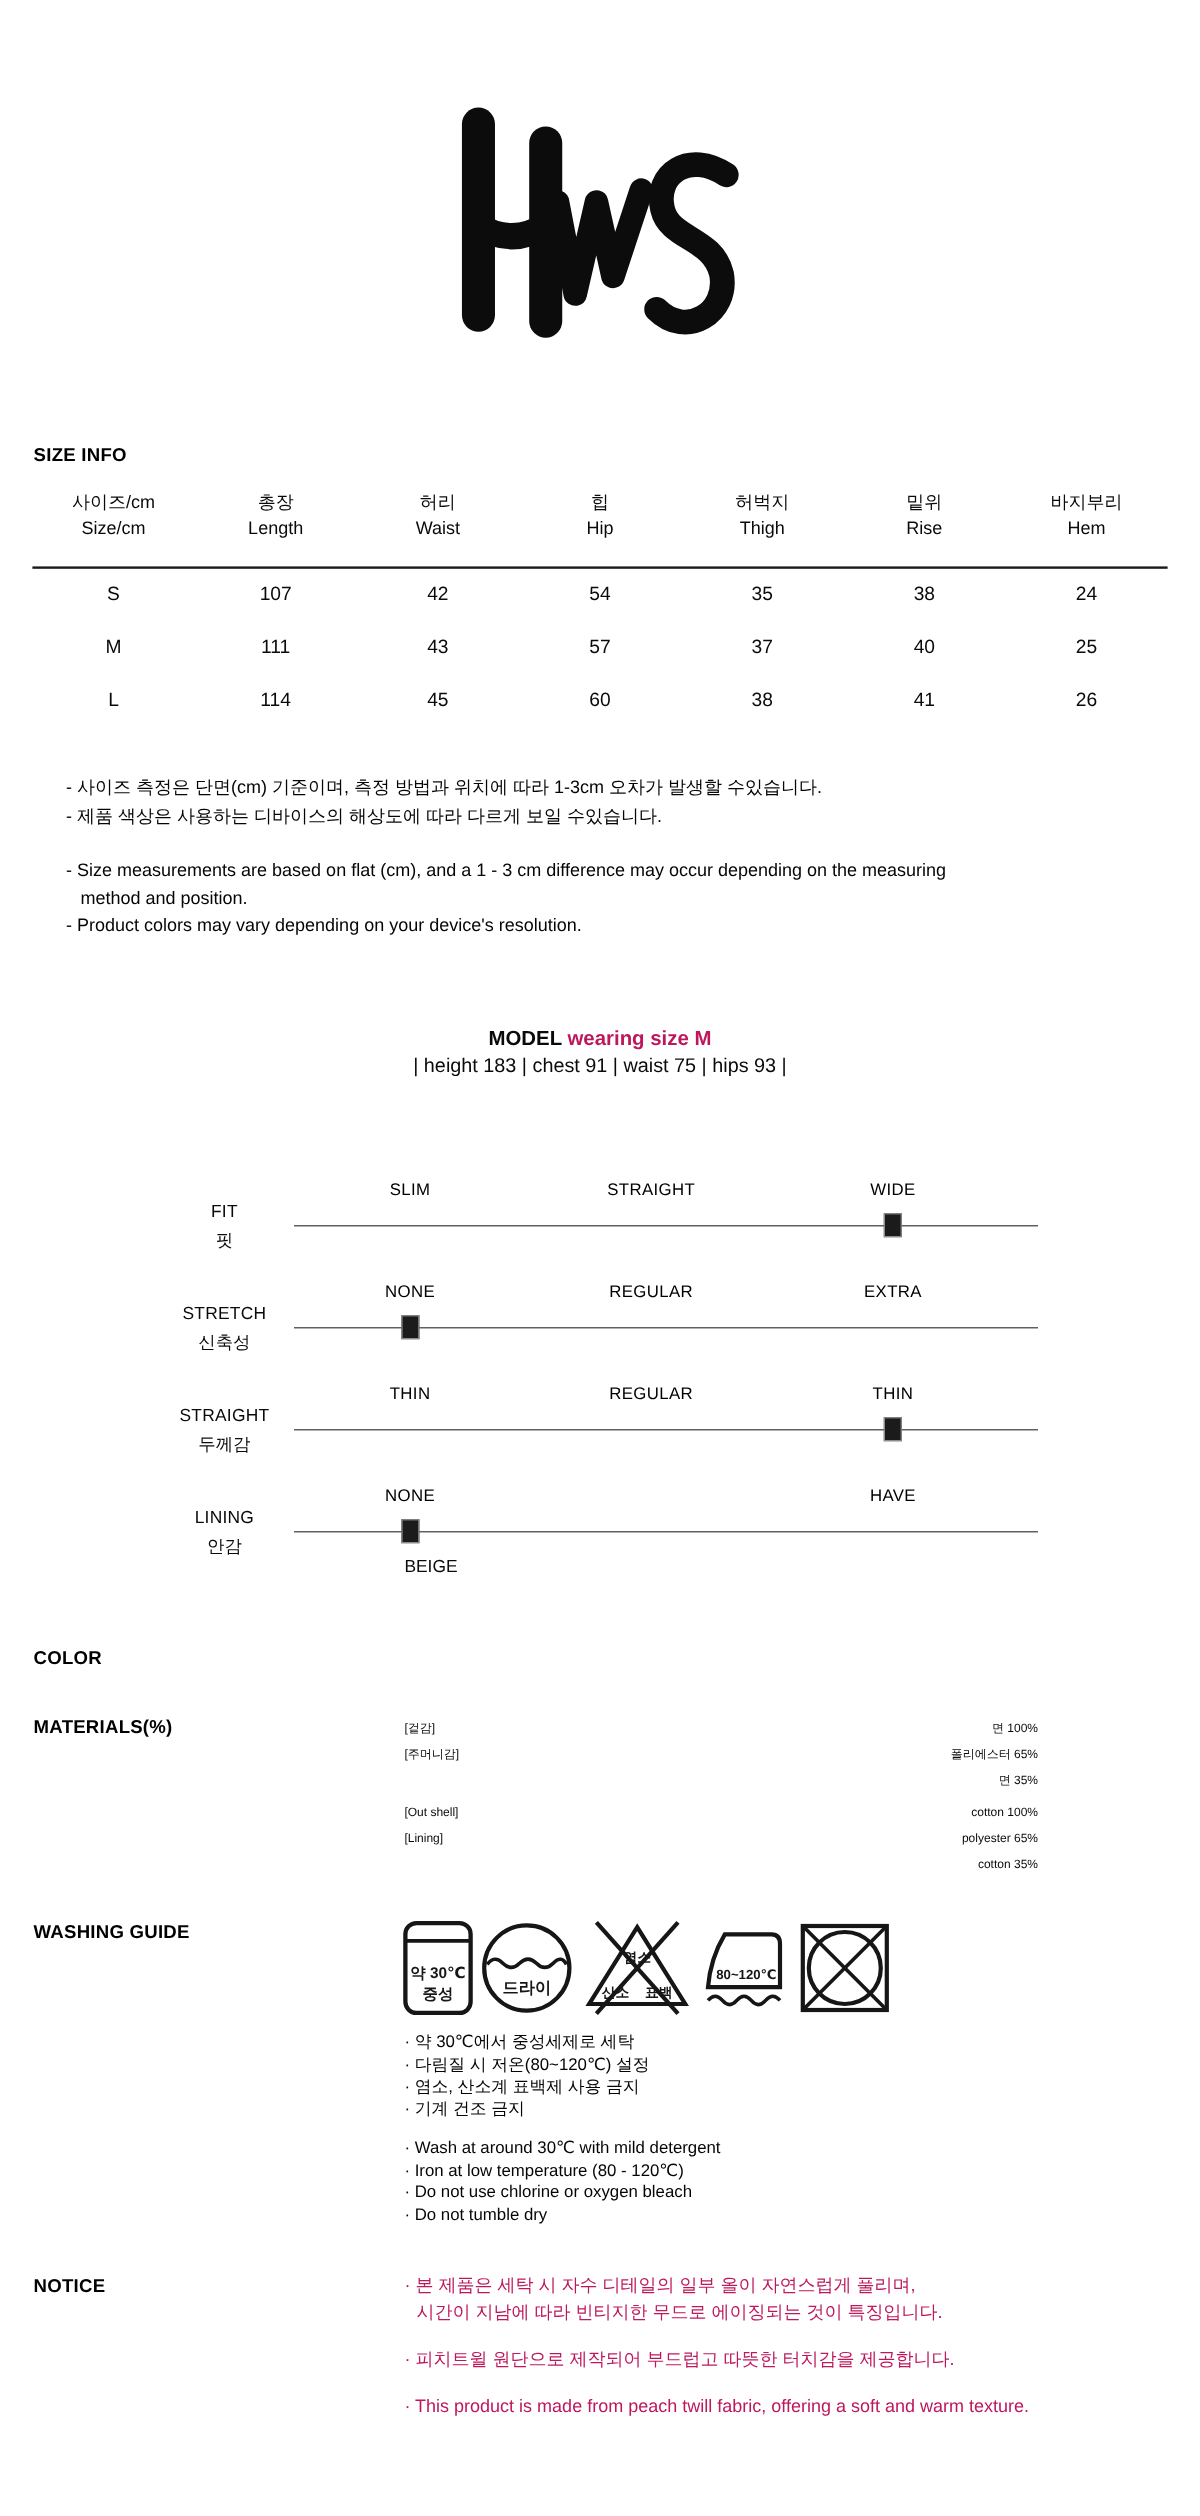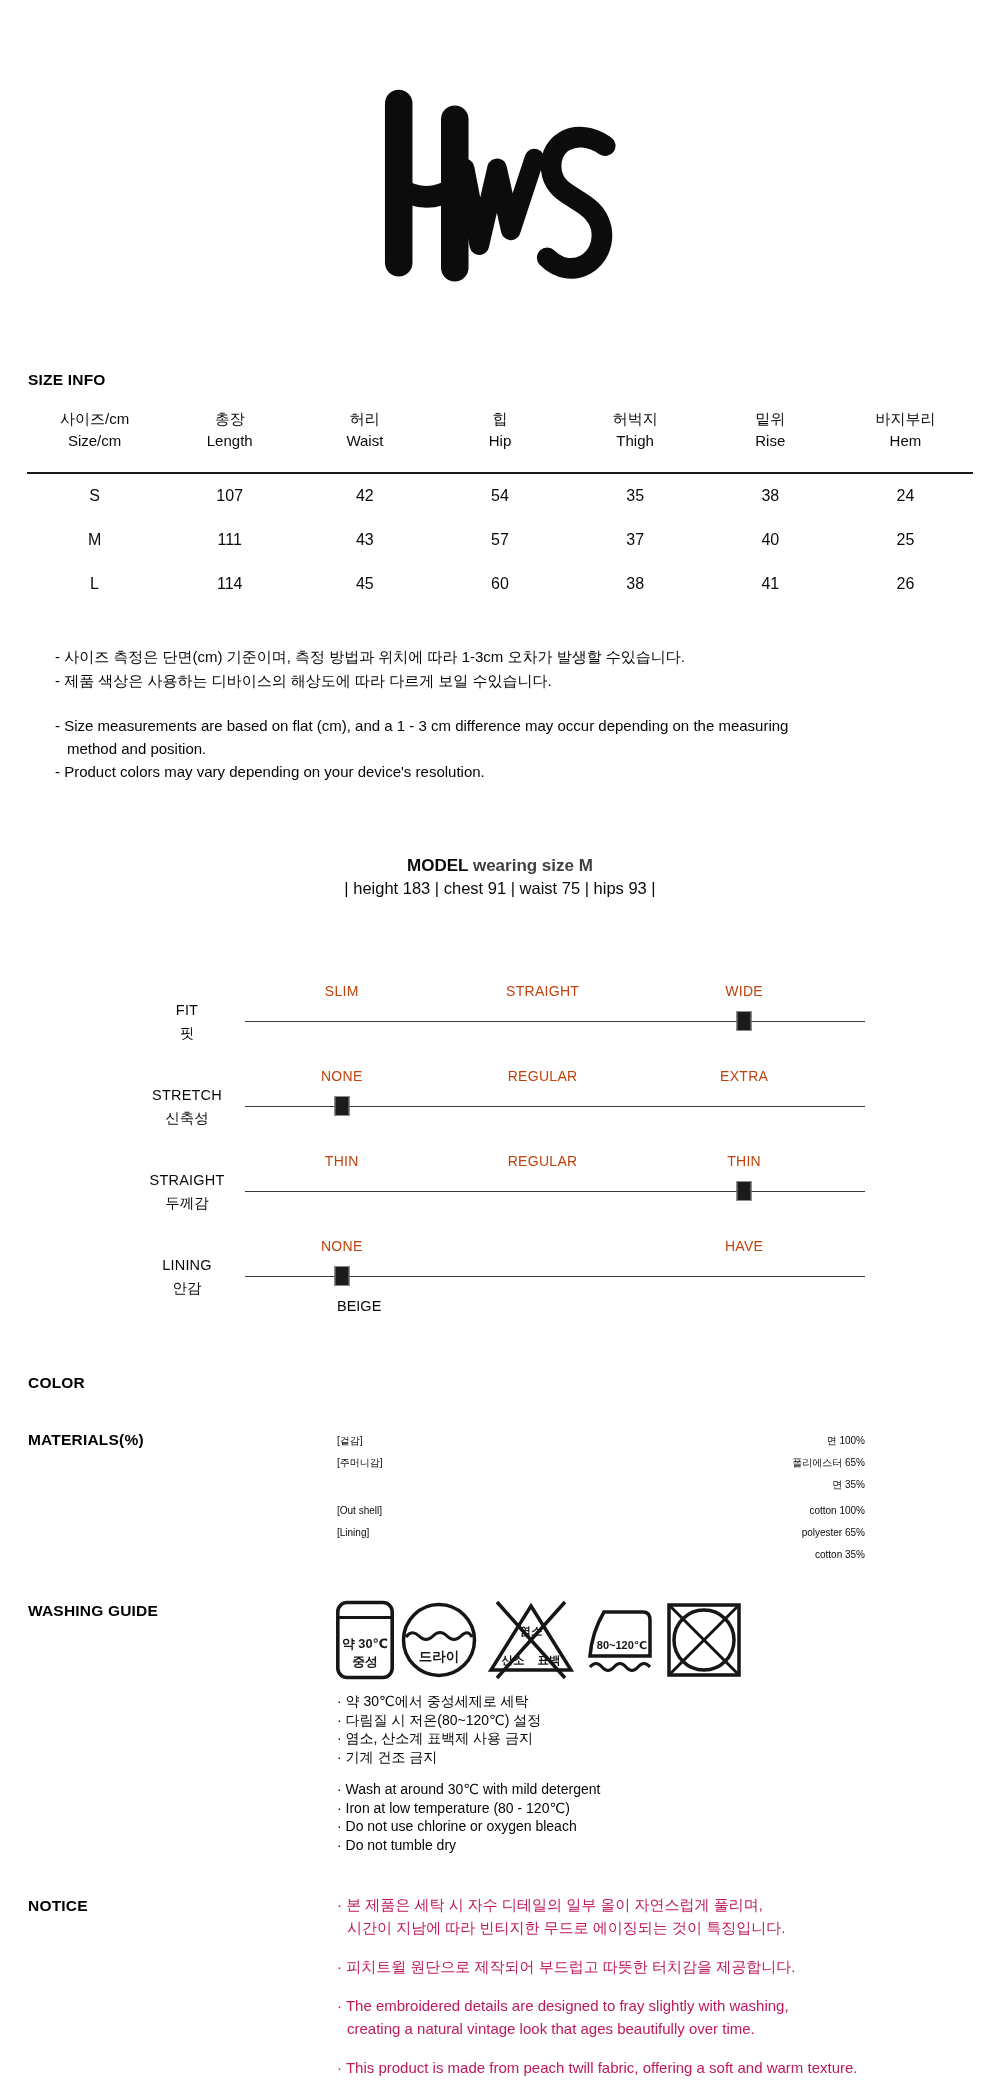--- a/index.html
+++ b/index.html
@@ -31,21 +31,21 @@
   .model{position:absolute;left:0;width:1000px;top:855px;text-align:center;color:#0a0a0a;}
   .model-line1{font-size:17px;line-height:22px;font-weight:600;}
   .model-line2{font-size:16.5px;line-height:23px;font-weight:500;}
 
   
   .slider-row{position:absolute;left:0;width:1000px;height:84px;}
   .sl-label{position:absolute;left:128px;width:118px;text-align:center;color:#0a0a0a;}
   .sl-en{position:absolute;top:21px;left:0;right:0;font-size:14.5px;letter-spacing:.2px;}
   .sl-kr{position:absolute;top:43px;left:0;right:0;font-size:14.5px;}
   .sl-track{position:absolute;left:245px;top:0;width:620px;height:84px;}
-  .sl-opt{position:absolute;top:2px;transform:translateX(-50%);font-size:14px;letter-spacing:.3px;white-space:nowrap;color:#c2410c;}
+  .sl-opt{position:absolute;top:2px;transform:translateX(-50%);font-size:14px;letter-spacing:.3px;white-space:nowrap;color:#000000;}
   .sl-line{position:absolute;left:0;right:0;top:40px;border-top:1px solid #3a3a3a;}
   .sl-marker{position:absolute;top:30px;width:15px;height:20px;background:#1b1b1b;border:1px solid #8d8d8d;
              transform:translateX(-50%);box-sizing:border-box;}
   .p0{left:15.6%;} .p1{left:48%;} .p2{left:80.5%;}
 
   
   .kv-value{position:absolute;left:337px;font-size:14.5px;color:#0a0a0a;}
   .mat-grid{position:absolute;left:337px;top:1430px;width:528px;}
   .mat-row{display:flex;line-height:22px;font-size:10px;color:#0a0a0a;}
   .mat-part{white-space:nowrap;}
@@ -149,21 +149,21 @@
   </div>
   <div class="notes en">
     <div class="note-line">- Size measurements are based on flat (cm), and a 1 - 3 cm difference may occur depending on the measuring</div>
     <div class="note-line indent">method and position.</div>
     <div class="note-line">- Product colors may vary depending on your device's resolution.</div>
   </div>
 
   <div class="model">
     <div class="model-line1">
       <span>MODEL</span>
-      <span style="color: #404040;">wearing size M</span>
+      <span style="color: #be185d;">wearing size M</span>
     </div>
     <div class="model-line2">| height 183 | chest 91 |  waist 75  | hips 93 |</div>
   </div>
 
   <div class="slider-row" style="top:981px">
     <div class="sl-label">
       <div class="sl-en">FIT</div>
       <div class="sl-kr">핏</div>
     </div>
     <div class="sl-track">
@@ -298,21 +298,17 @@
   <div class="sec-label" style="top:1897px">NOTICE</div>
   <div class="notice-list">
     <div class="n-group">
       <div class="n-line">· 본 제품은 세탁 시 자수 디테일의 일부 올이 자연스럽게 풀리며,</div>
       <div class="n-line indent">시간이 지남에 따라 빈티지한 무드로 에이징되는 것이 특징입니다.</div>
     </div>
     <div class="n-group">
       <div class="n-line">· 피치트윌 원단으로 제작되어 부드럽고 따뜻한 터치감을 제공합니다.</div>
     </div>
     <div class="n-group">
-      <div class="n-line">· The embroidered details are designed to fray slightly with washing,</div>
-      <div class="n-line indent">creating a natural vintage look that ages beautifully over time.</div>
-    </div>
-    <div class="n-group">
       <div class="n-line">· This product is made from peach twill fabric, offering a soft and warm texture.</div>
     </div>
   </div>
 
 </div>
 
 </body></html>

